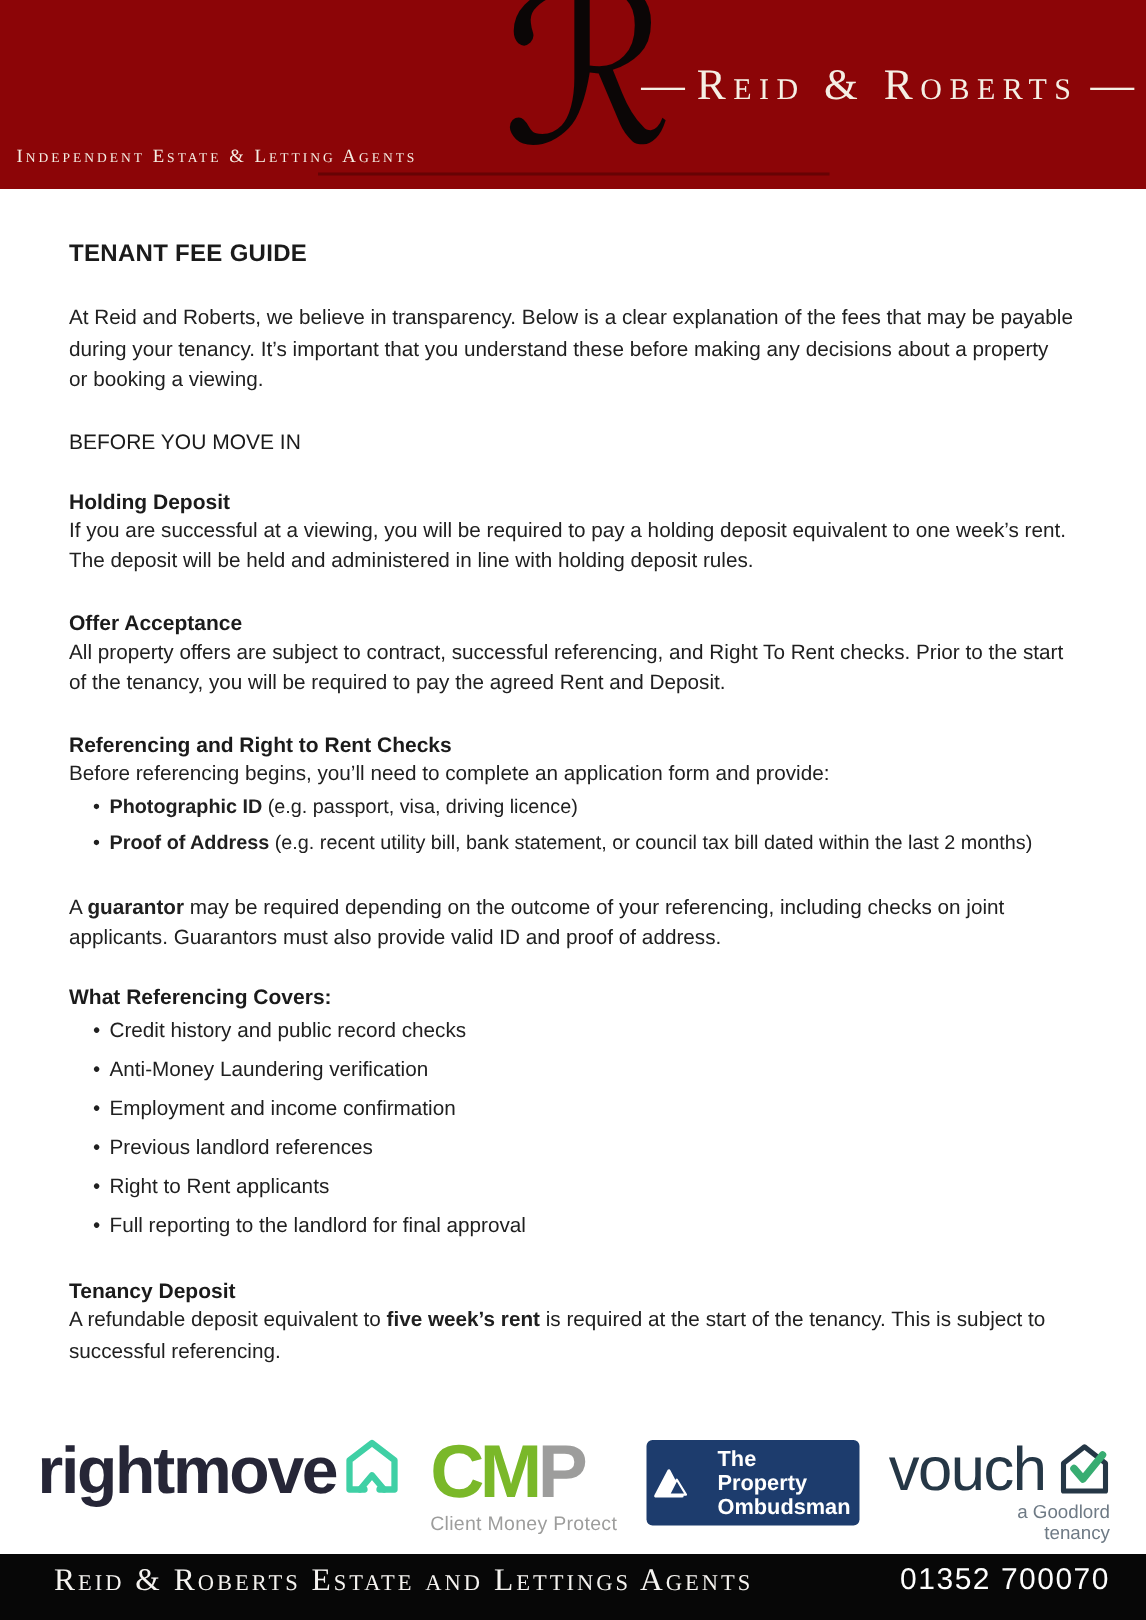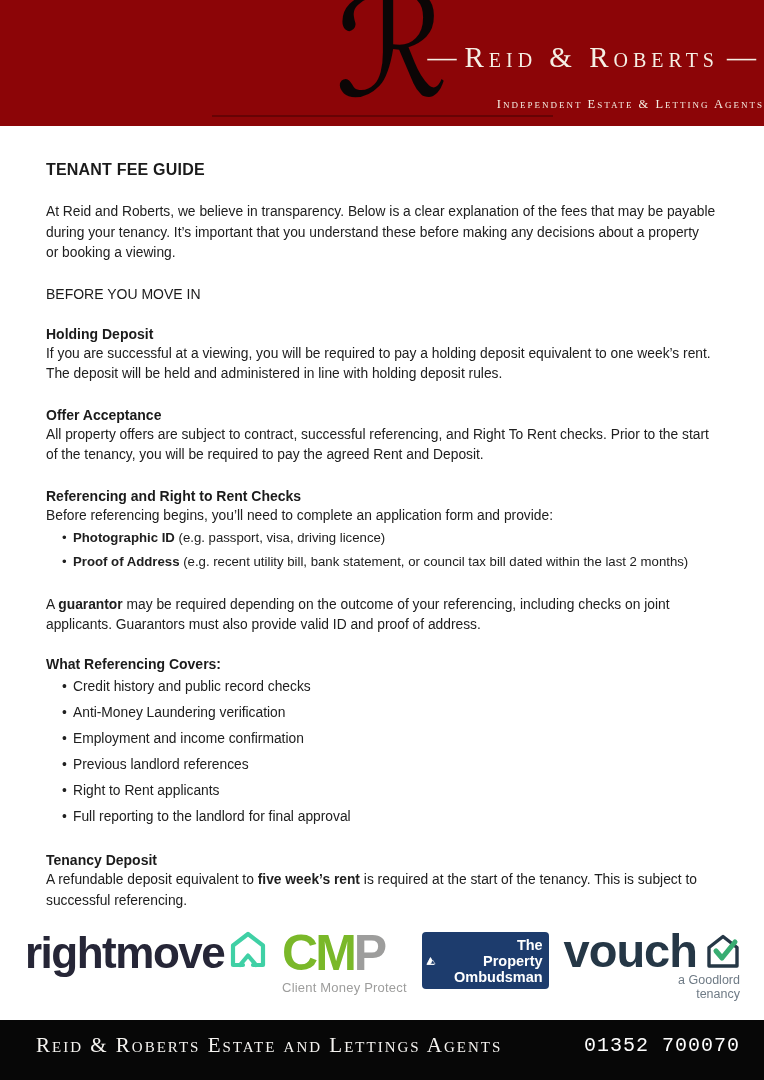--- a/index.html
+++ b/index.html
@@ -8,23 +8,23 @@
 
   
   .masthead{position:relative;height:126px;background:var(--brand-red,#8c0507);overflow:hidden;}
   .monogram{position:absolute;left:50%;top:-24px;transform:translateX(calc(-50% + 10px));
             font-family:"DejaVu Sans","DejaVu Serif",serif;font-size:142px;line-height:1;
             color:#0b0606;z-index:1;}
   .brandline{position:relative;z-index:2;text-align:right;margin-top:40px;
              font-family:"Liberation Serif",serif;font-variant:small-caps;
              color:var(--cream,#f5efe4);font-size:29px;letter-spacing:5px;line-height:34px;}
   .brandline .dash{letter-spacing:0;margin:0 8px;}
-  .tagline{position:relative;z-index:2;text-align:right;margin-top:23px;
+  .tagline{position:relative;z-index:2;text-align:left;margin-top:23px;
            font-family:"Liberation Serif",serif;font-variant:small-caps;
-           color:var(--cream,#f0e8da);font-size:12.5px;letter-spacing:2px;line-height:14px;}
+           color:var(--cream,#f0e8da);font-size:12.5px;letter-spacing:2px;line-height:14px;margin-left:11px;}
   .tagline-rule{position:relative;z-index:2;width:341px;height:2px;margin:4px auto 0;
                 background:var(--brand-red-dark,#670304);}
 
   
   .doc{padding:34px 16px 0 46px;}
   .doc-title{font-size:16px;font-weight:700;letter-spacing:0.2px;line-height:20px;margin:0;color:#1b1b1b;}
   p,.h2,.h3{margin:0;}
   .para{font-size:13.8px;line-height:20.5px;white-space:pre;}
   .intro{margin-top:22px;}
   .h2{font-size:14px;font-weight:400;line-height:20px;margin-top:20px;color:#1b1b1b;}
@@ -35,49 +35,49 @@
   li{position:relative;padding-left:27px;font-size:13.8px;line-height:20.5px;white-space:pre;}
   li::before{content:"\2022";position:absolute;left:16px;top:0;}
   .ref-list{margin-top:2px;}
   .ref-list li{font-size:13.2px;margin-bottom:3.5px;}
   .covers-list{margin-top:3px;}
   .covers-list li{margin-bottom:5.5px;}
   .guarantor{margin-top:22px;}
   .b{font-weight:700;}
 
   
-  .logos{position:absolute;left:0;top:916px;width:764px;height:100px;
+  .logos{position:absolute;left:0;top:944px;width:764px;height:100px;
          display:flex;align-items:flex-start;justify-content:space-between;
          padding:12px 22px 0 25px;box-sizing:border-box;}
   .rm{display:flex;align-items:flex-start;}
   .rm-word{font-size:44px;font-weight:700;letter-spacing:-1.5px;line-height:50px;
            color:var(--rightmove-navy,#262637);}
   .rm-icon{margin:3px 0 0 5px;}
   .cmp{margin-top:1px;}
   .cmp-letters{font-size:50px;font-weight:700;letter-spacing:-3px;line-height:48px;}
   .cmp-green{color:var(--cmp-green,#7ab829);}
   .cmp-gray{color:var(--cmp-gray,#9d9d9c);}
   .cmp-sub{font-size:13px;color:var(--cmp-gray,#9d9d9c);margin-top:3px;letter-spacing:0.2px;}
-  .tpo{margin-top:4px;width:127px;height:57px;background:var(--tpo-navy,#1d3c6d);border-radius:4px;
-       display:flex;align-items:center;gap:18px;padding:0 6px 0 4px;box-sizing:border-box;text-align:right;}
+  .tpo{margin-top:4px;width:142px;height:57px;background:var(--tpo-navy,#1d3c6d);border-radius:4px;
+       display:flex;align-items:center;gap:18px;padding:0 6px 0 4px;box-sizing:border-box;}
   .tpo-text{color:#ffffff;font-size:14.5px;font-weight:700;line-height:16px;}
   .vouch{display:flex;flex-direction:column;align-items:flex-end;margin-top:2px;}
   .vouch-row{display:flex;align-items:flex-start;}
-  .vouch-word{font-size:47px;font-weight:700;letter-spacing:-1px;line-height:42px;
+  .vouch-word{font-size:41px;font-weight:400;letter-spacing:-1px;line-height:42px;
               color:var(--vouch-navy,#253746);}
   .vouch-icon{margin:2px 0 0 7px;}
   .vouch-sub{font-size:12.5px;line-height:14px;color:#6e7a85;text-align:right;margin-top:1px;padding-right:2px;}
 
   
-  .bar{position:absolute;left:0;bottom:0;width:764px;height:60px;background:var(--bar-black,#070707);
+  .bar{position:absolute;left:0;bottom:0;width:764px;height:44px;background:var(--bar-black,#070707);
        display:flex;justify-content:space-between;align-items:center;
        padding:0 24px 10px 36px;box-sizing:border-box;}
   .bar-company{font-family:"Liberation Serif",serif;font-variant:small-caps;font-size:21px;
                letter-spacing:2px;color:#f5f3f0;}
-  .bar-phone{font-family:Liberation Mono, monospace;font-size:20px;letter-spacing:1px;color:#fdfdfd;}
+  .bar-phone{font-family:Liberation Sans, sans-serif;font-size:20px;letter-spacing:1px;color:#fdfdfd;}
 </style>
 </head>
 <body>
 
 <div class="page">
 
   <div class="masthead">
     <div class="monogram">ℛ</div>
     <div class="brandline"><span class="dash">—</span><span>Reid &amp; Roberts</span><span class="dash">—</span></div>
     <div class="tagline">Independent Estate &amp; Letting Agents</div>

